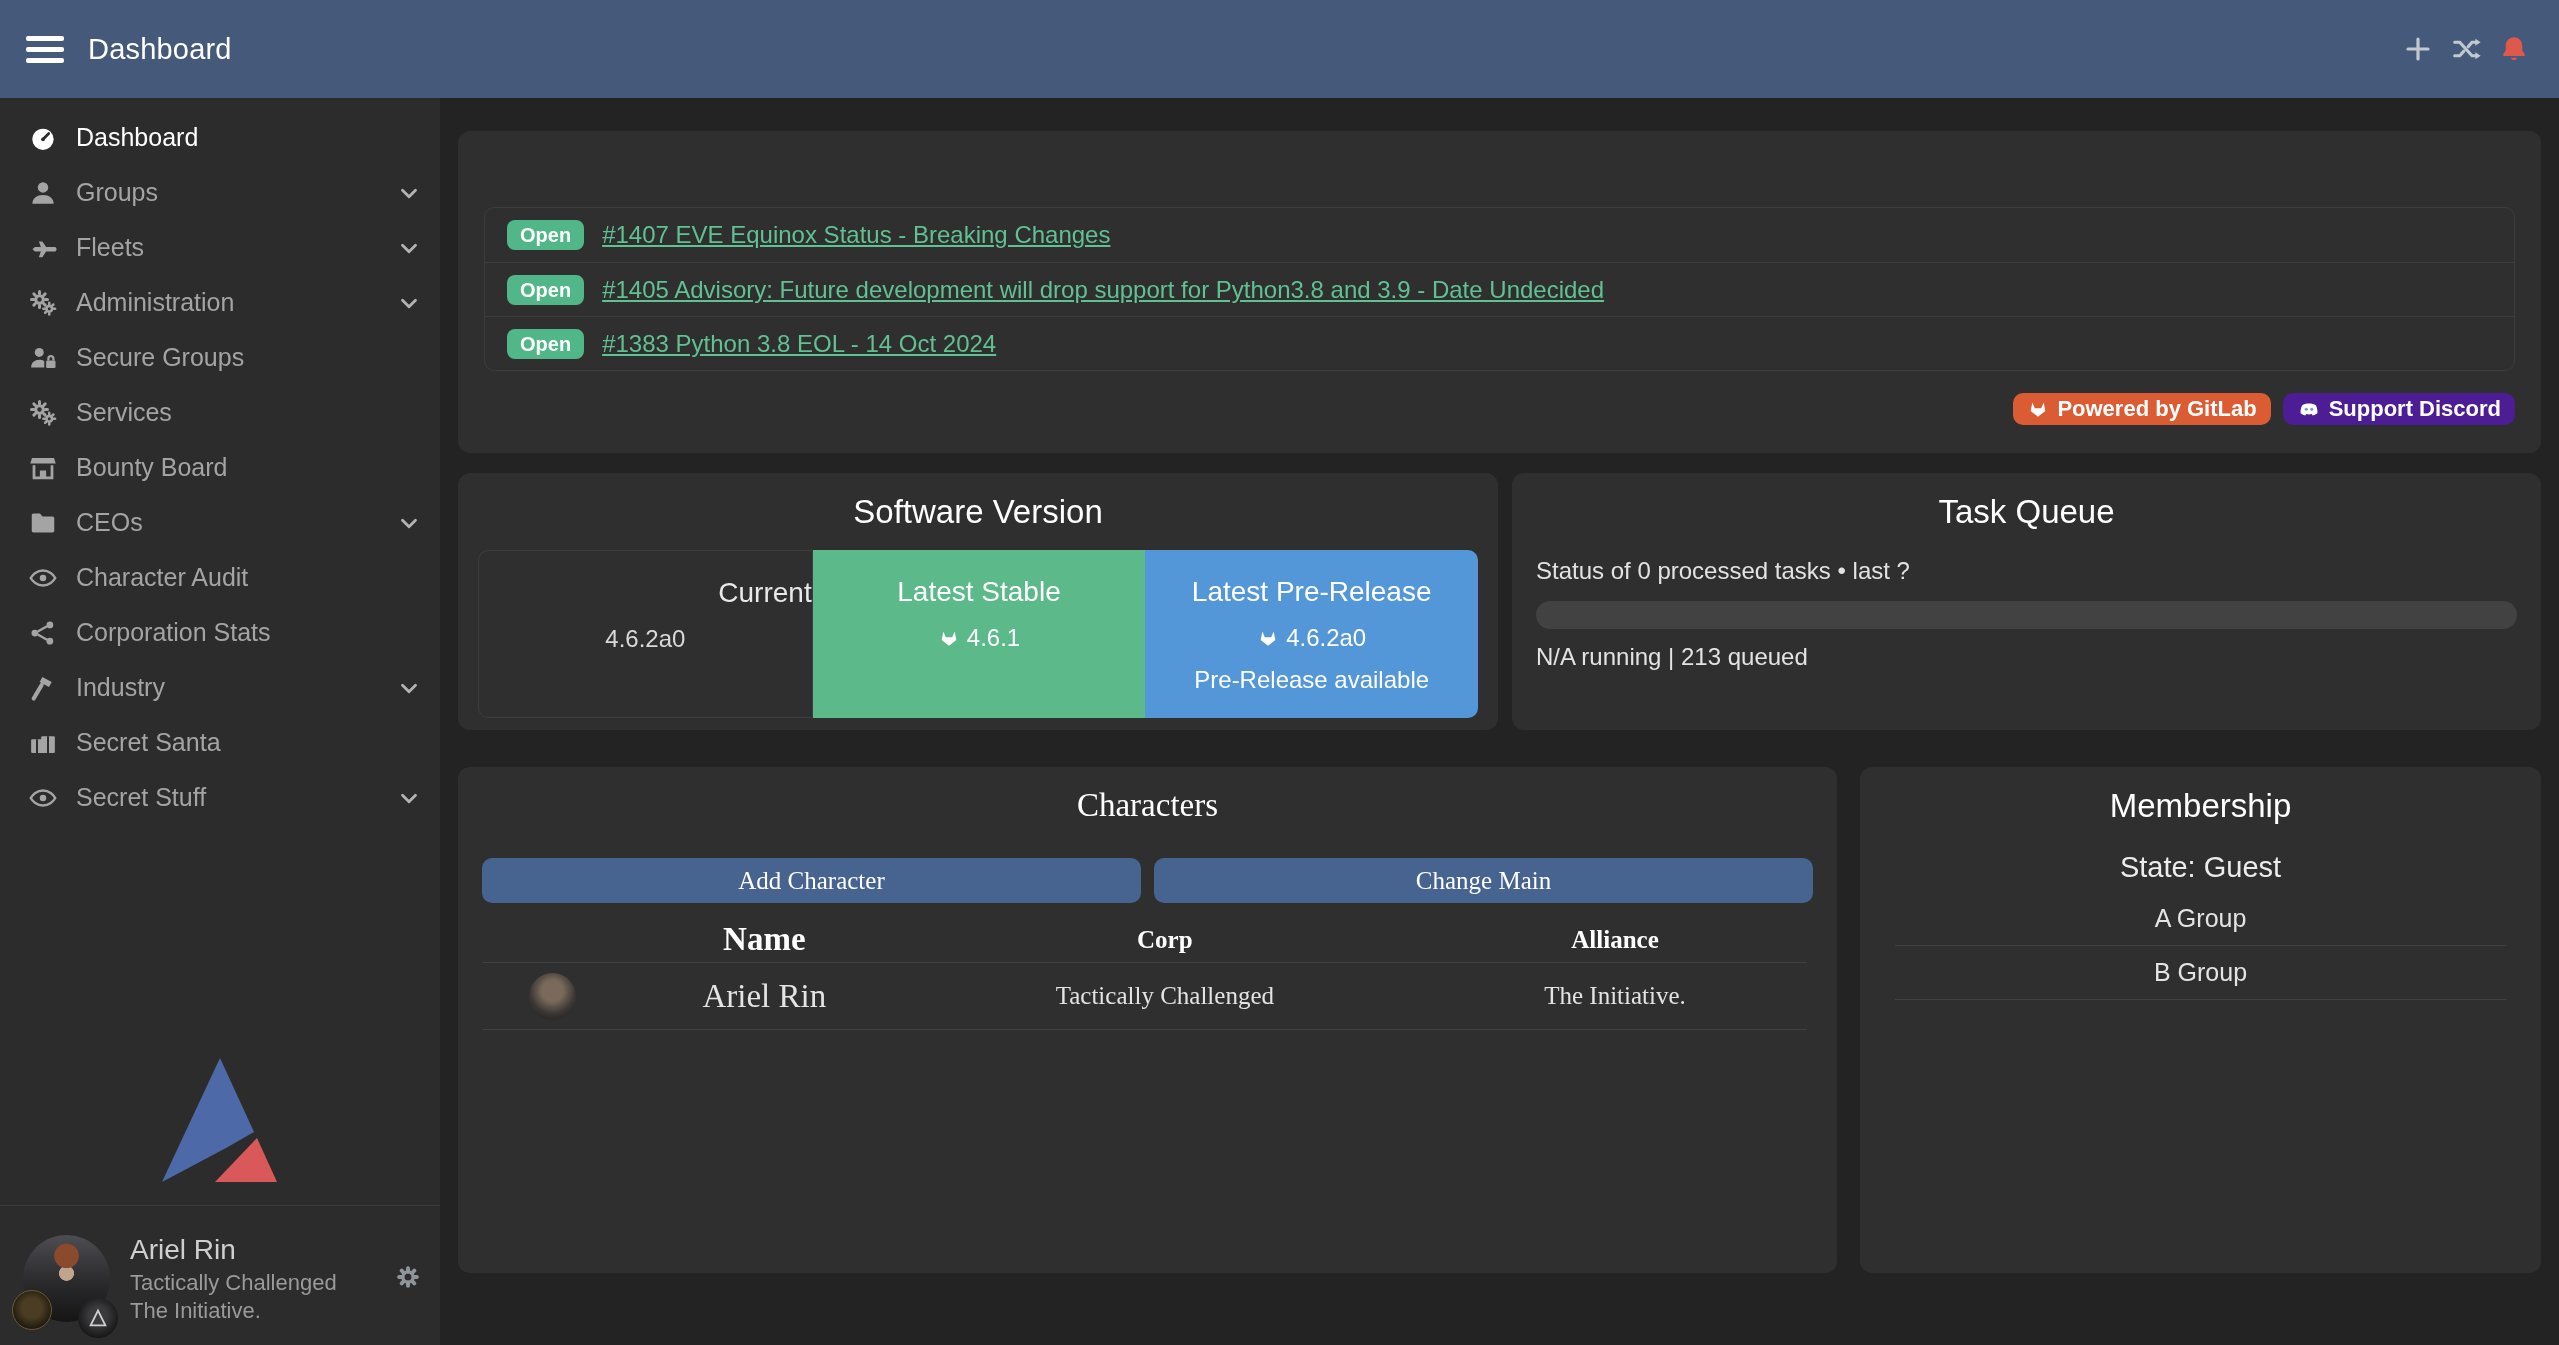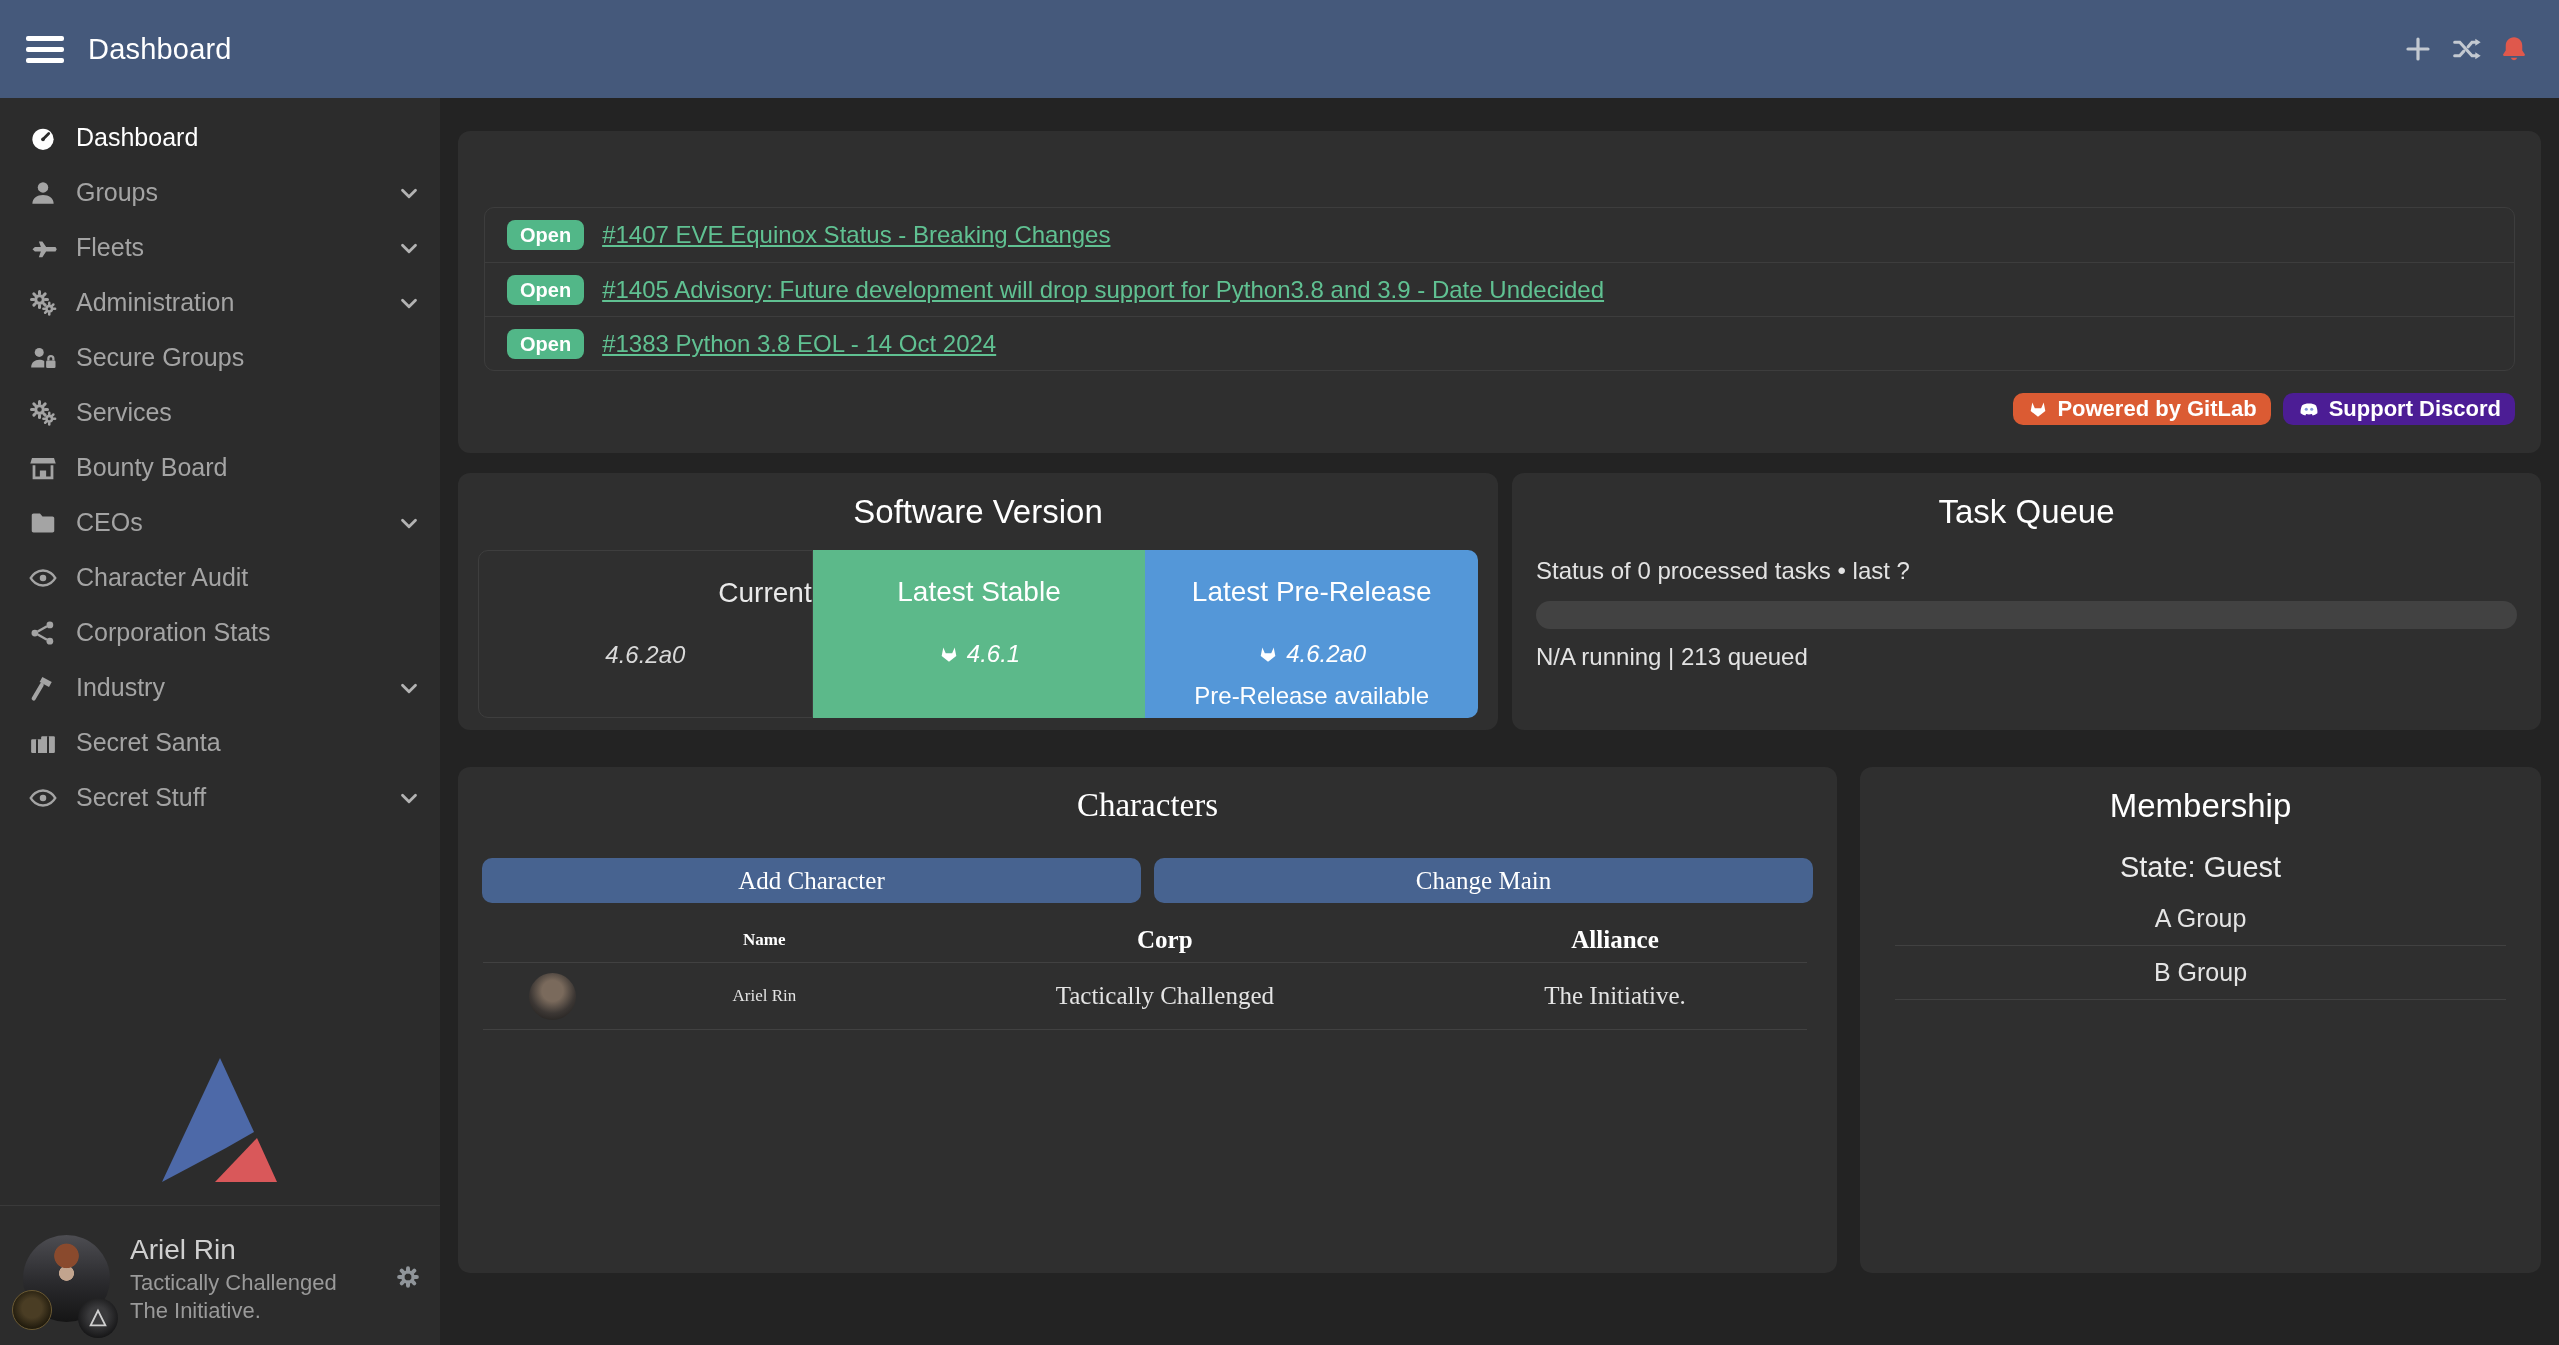--- a/index.html
+++ b/index.html
@@ -60,21 +60,21 @@
   .badges-row { position:absolute; right:26px; bottom:28px; display:flex; gap:12px; }
   .pill { height:32px; display:flex; align-items:center; gap:8px; padding:0 14px; border-radius:10px; color:#fff; font-size:22px; font-weight:bold; cursor:pointer; }
   .pill.gitlab { background:#db5b33; }
   .pill.discord { background:#4c1d95; }
 
   
   #panel-software { left:18px; top:375px; width:1040px; height:257px; }
   .sw-boxes { position:absolute; left:20px; right:20px; top:77px; height:168px; display:flex; }
   .sw-box { flex:1; text-align:center; }
   .sw-box .sw-label { font-size:28px; margin-top:26px; color:#fff; }
-  .sw-box .sw-version { font-size:24px; margin-top:32px; display:flex; align-items:center; justify-content:center; gap:7px; color:#fff;font-style:italic; }
+  .sw-box .sw-version { font-size:24px; margin-top:16px; display:flex; align-items:center; justify-content:center; gap:7px; color:#fff; }
   .sw-box .sw-note { font-size:24px; margin-top:14px; color:#fff; }
   .sw-box.plain { border:1px solid #3e3e3e; border-radius:10px 0 0 10px; }
   .sw-box.plain .sw-label { color:#e9e9e9;text-align:right; }
   .sw-box.plain .sw-version { color:#d9d9d9; }
   .sw-box.stable { background:#5cb98a; }
   .sw-box.prerelease { background:#5497d8; border-radius:0 10px 10px 0; }
 
   
   #panel-taskqueue { left:1072px; top:375px; width:1029px; height:257px; }
   .tq-status { position:absolute; left:24px; top:84px; font-size:24px; color:#e3e3e3; }
@@ -84,21 +84,21 @@
 
   
   #panel-characters { left:18px; top:669px; width:1379px; height:506px;font-family:Liberation Serif, serif; }
   .char-buttons { position:absolute; left:24px; right:24px; top:91px; height:45px; display:flex; gap:13px; }
   .char-btn { flex:1; background:#476390; border:none; border-radius:10px; color:#fff; font-size:25px; font-family:inherit; cursor:pointer; }
   .char-table { position:absolute; left:25px; right:30px; top:150px; }
   .ct-row { display:flex; align-items:center; }
   .ct-head { height:46px; border-bottom:1px solid #414141; font-weight:bold; color:#fff; }
   .ct-data { height:67px; border-bottom:1px solid #414141; }
   .ct-c0 { width:10.5%; display:flex; align-items:center; justify-content:center; }
-  .ct-c1 { width:21.5%; text-align:center; font-size:17px; }
+  .ct-c1 { width:21.5%; text-align:center; font-size:33px; }
   .ct-c2 { width:39%;  text-align:center; font-size:25px; }
   .ct-c3 { width:29%;  text-align:center; font-size:25px; }
   .char-avatar { width:47px; height:47px; border-radius:50%;
     background: radial-gradient(circle at 50% 38%, #7a6a5c 0 28%, #3c3734 60%, #171615 100%); }
 
   
   #panel-membership { left:1420px; top:669px; width:681px; height:506px; }
   .mem-state { position:absolute; left:0; right:0; top:84px; text-align:center; font-size:29px; color:#ececec; }
   .mem-groups { position:absolute; left:35px; right:35px; top:125px; }
   .mem-group { height:54px; display:flex; align-items:center; justify-content:center; font-size:25px; color:#e4e4e4; border-bottom:1px solid #414141; }

